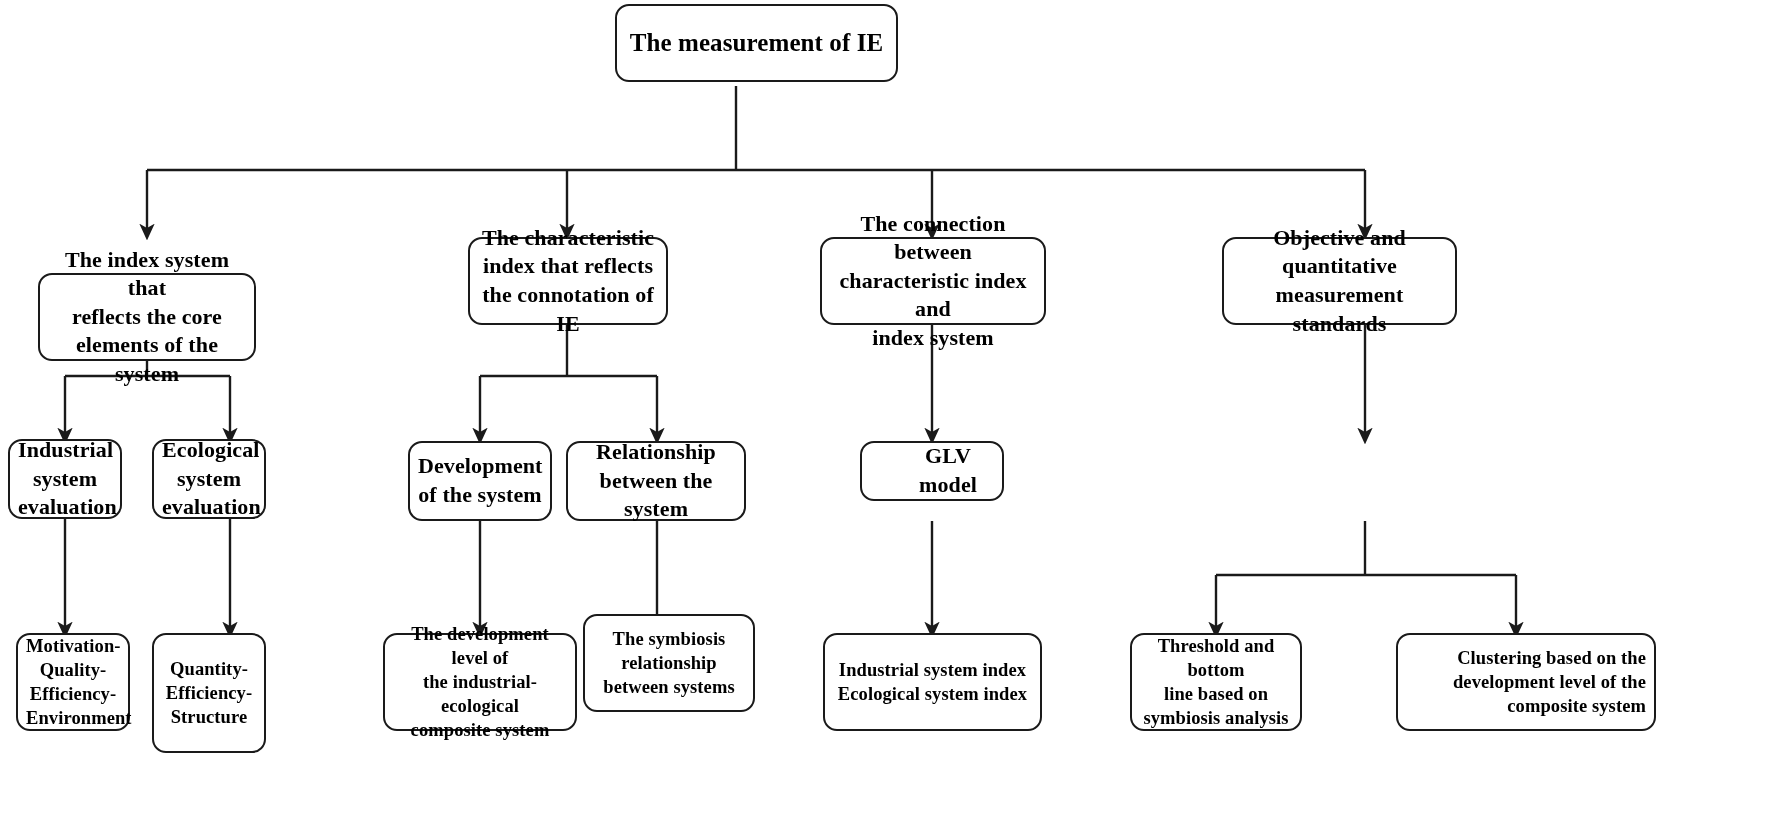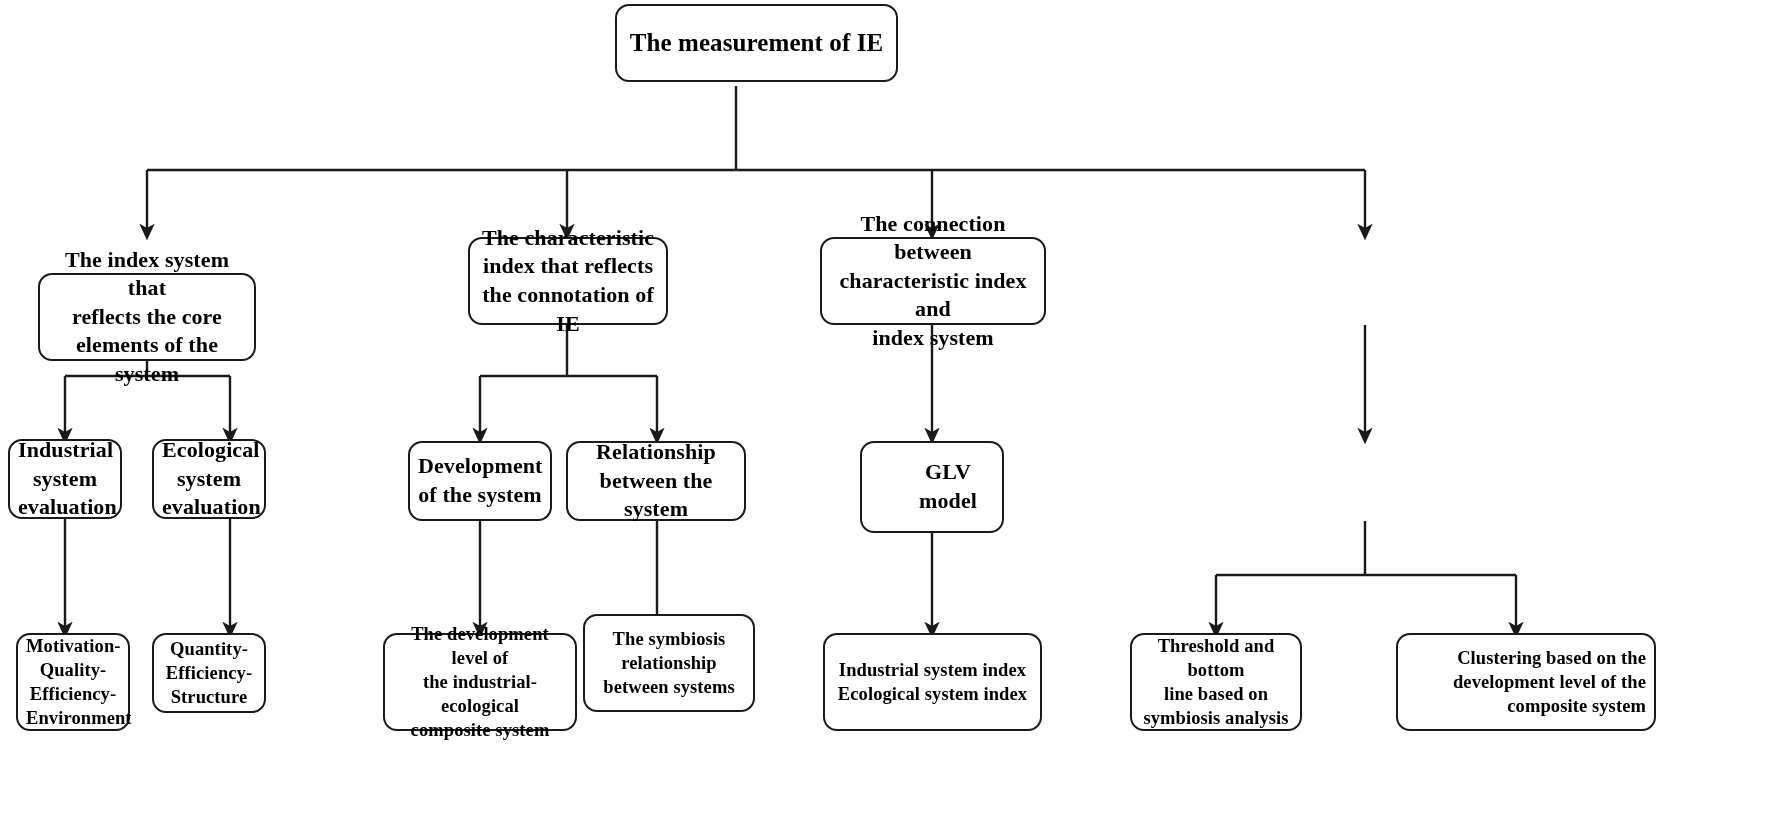--- a/index.html
+++ b/index.html
@@ -107,20 +107,25 @@
 index that reflects
 the connotation of IE</span>
   </div>
 
   <div class="node lvl1" style="left:820px; top:237px; width:226px; height:88px;">
     <span class="txt">The connection between
 characteristic index and
 index system</span>
   </div>
 
+  <div class="node lvl1" style="left:1222px; top:237px; width:235px; height:88px;">
+    <span class="txt">Objective and
+quantitative
+measurement standards</span>
+  </div>
 
   <div class="node lvl2" style="left:8px; top:439px; width:114px; height:80px;">
     <span class="txt">Industrial
 system
 evaluation</span>
   </div>
 
   <div class="node lvl2" style="left:152px; top:439px; width:114px; height:80px;">
     <span class="txt">Ecological
 system
@@ -130,33 +135,33 @@
   <div class="node lvl2" style="left:408px; top:441px; width:144px; height:80px;">
     <span class="txt">Development
 of the system</span>
   </div>
 
   <div class="node lvl2" style="left:566px; top:441px; width:180px; height:80px;">
     <span class="txt">Relationship
 between the system</span>
   </div>
 
-  <div class="node lvl2" style="left:860px; top:441px; width:144px; height:92px;padding-left:40px;">
+  <div class="node lvl2" style="left:860px; top:441px; width:144px; height:60px;padding-left:40px;">
     <span class="txt">GLV model</span>
   </div>
 
 
   <div class="node lvl3" style="left:16px; top:633px; width:114px; height:98px;">
     <span class="txt">Motivation-
 Quality-
 Efficiency-
 Environment</span>
   </div>
 
-  <div class="node lvl3" style="left:152px; top:633px; width:114px; height:80px;">
+  <div class="node lvl3" style="left:152px; top:633px; width:114px; height:120px;">
     <span class="txt">Quantity-
 Efficiency-
 Structure</span>
   </div>
 
   <div class="node lvl3" style="left:383px; top:633px; width:194px; height:98px;">
     <span class="txt">The development level of
 the industrial-ecological
 composite system</span>
   </div>

